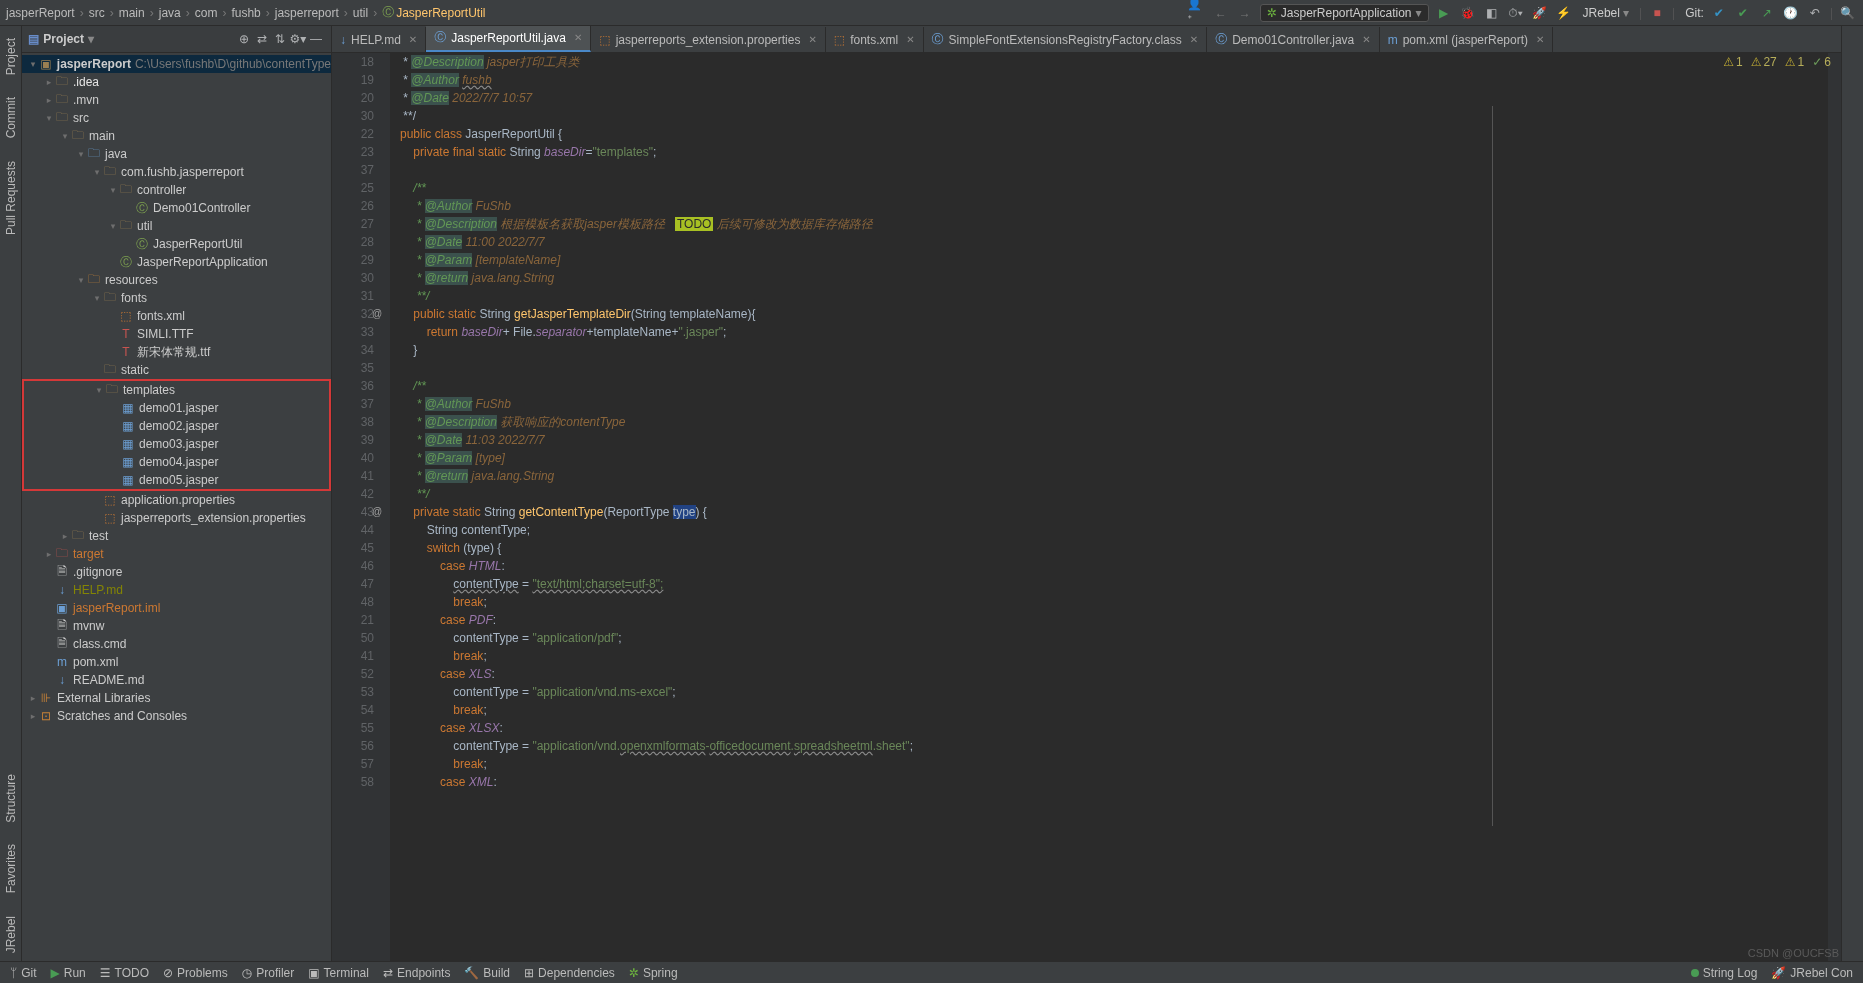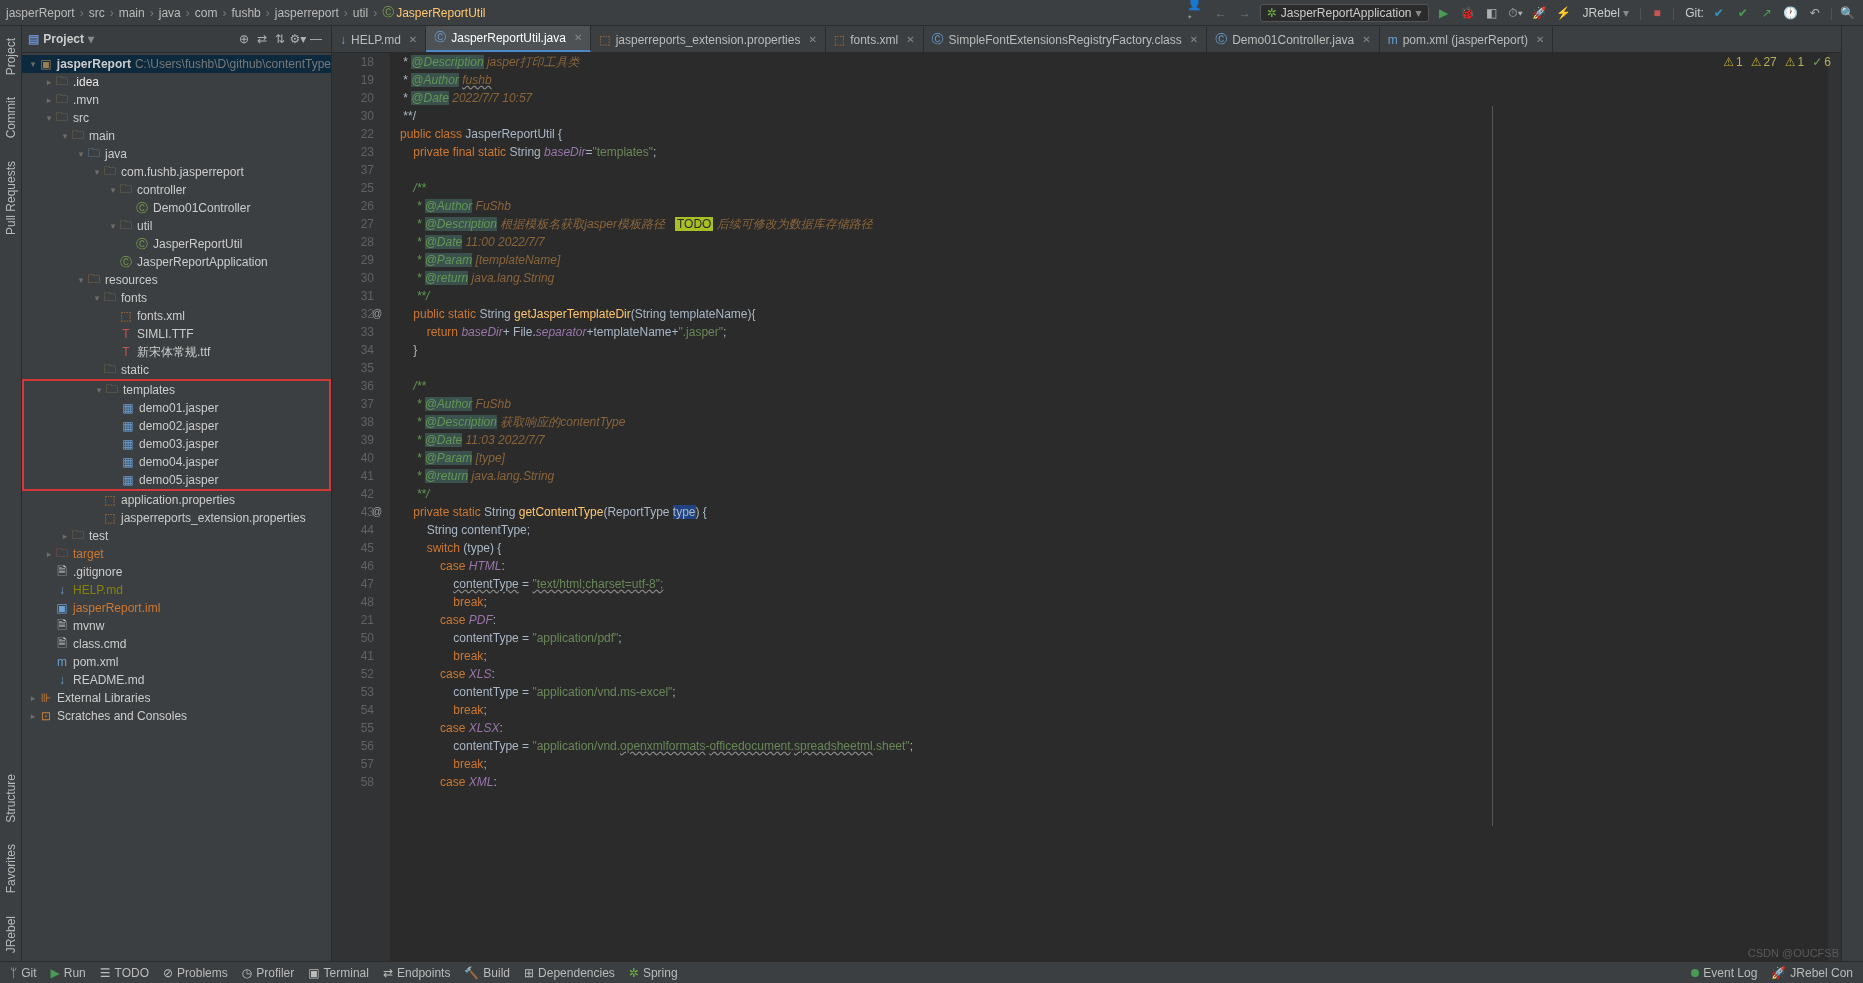--- a/index.html
+++ b/index.html
@@ -491,21 +491,21 @@
       <span>⊞</span>
       <span>Dependencies</span>
     </span>
   <span class="sitem">
       <span style="color:#6db33f">✲</span>
       <span>Spring</span>
     </span>
   <div class="right">
     <span class="sitem">
         <span class="ev-dot"></span>
-        <span>Event Log</span>
+        <span>String Log</span>
       </span>
     <span class="sitem">
         <span>🚀</span>
         <span>JRebel Con</span>
       </span>
   </div>
 </div>
 
 <div class="watermark">CSDN @OUCFSB</div>
 

